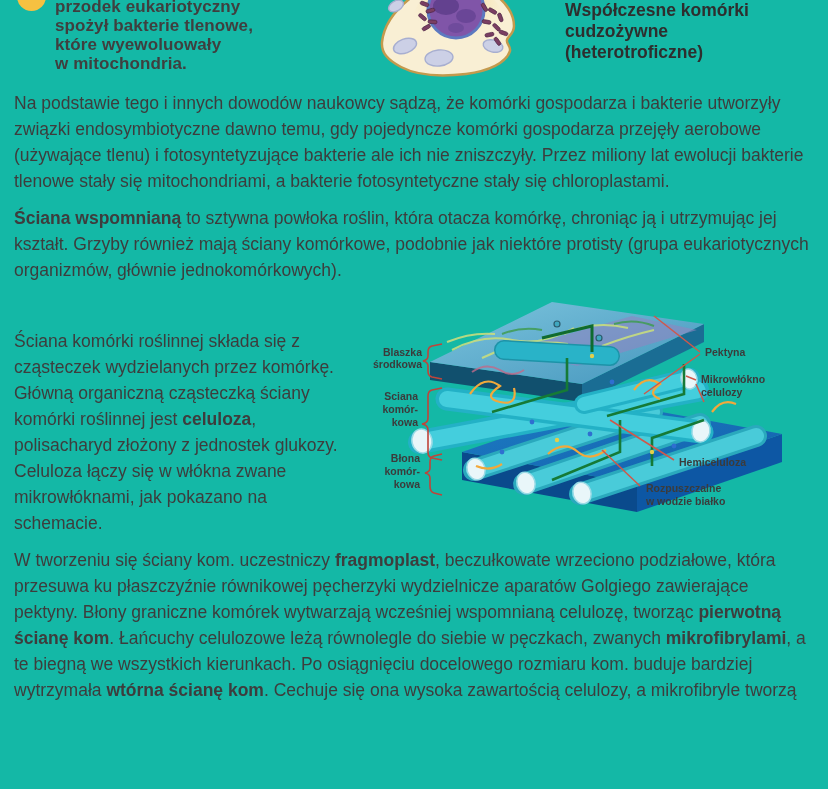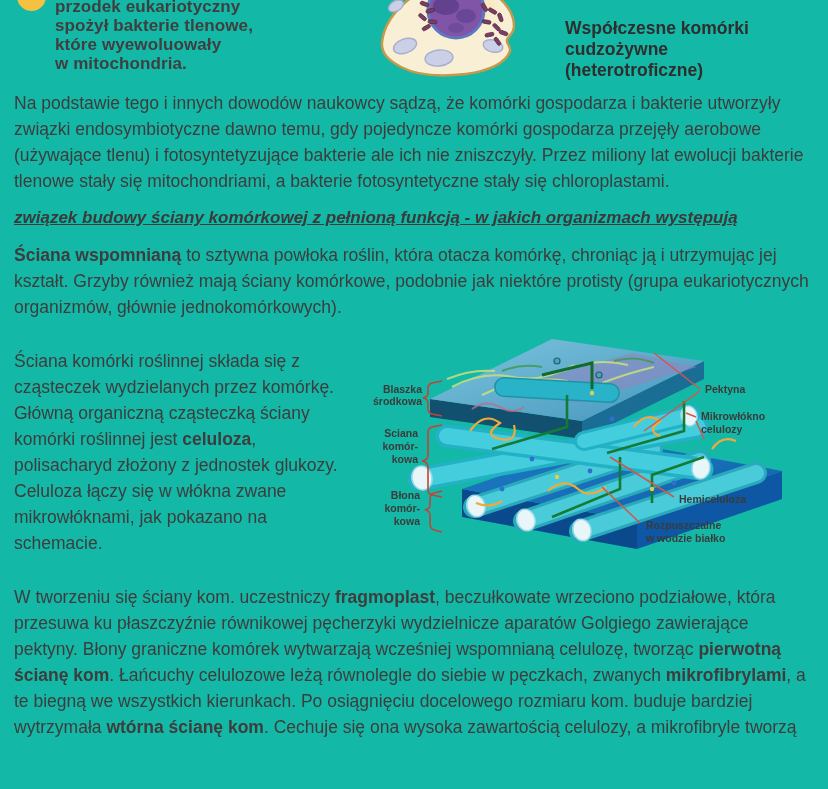--- a/index.html
+++ b/index.html
@@ -14,34 +14,34 @@
     position:absolute; left:17px; top:-18px; width:29px; height:29px;
     border-radius:50%; background:#f6c141;
   }
   .hero-text {
     position:absolute; left:55px; top:-3px;
     font-size:17px; line-height:19px; font-weight:600; color:#3f3f3f;
     white-space:pre-line; letter-spacing:0.1px;
   }
   .cell-art { position:absolute; left:372px; top:0; }
   .hero-caption {
-    position:absolute; left:565px; top:18px;
+    position:absolute; left:565px; top:0;
     font-size:17.5px; line-height:21px; font-weight:700; color:#2e2e2e;
     white-space:pre-line;
   }
   
   .content { padding:0 16px 0 14px; }
   p.body { margin:0 0 11px 0; font-size:17.5px; line-height:26px; max-width:796px; }
   p.first { margin-top:6px; }
   .heading {
     margin:0 0 11px 0; font-size:17px; line-height:26px; font-weight:700;
     font-style:italic; text-decoration:underline; color:#3a3a3a; max-width:796px;
   }
   .b { font-weight:700; }
-  .columns { display:flex; align-items:center; margin:0 0 11px 0; }
+  .columns { display:flex; align-items:flex-end; margin:0 0 11px 0; }
   .col-text { flex:0 0 338px; font-size:17.5px; line-height:26px; }
   .col-diagram { position:relative; width:472px; height:242px; }
   .lbl { font-size:10.5px; font-weight:600; fill:#3b3b3b; }
 </style>
 </head>
 <body>
 
 <div class="page">
 
   <div class="hero">
@@ -86,21 +86,20 @@
       </g>
     </svg>
 
     <div class="hero-caption">Współczesne komórki
 cudzożywne
 (heterotroficzne)</div>
   </div>
 
   <div class="content">
     <p class="body"><span>Na podstawie tego i innych dowodów naukowcy sądzą, że komórki gospodarza i bakterie utworzyły związki endosymbiotyczne dawno temu, gdy pojedyncze komórki gospodarza przejęły aerobowe (używające tlenu) i fotosyntetyzujące bakterie ale ich nie zniszczyły. Przez miliony lat ewolucji bakterie tlenowe stały się mitochondriami, a bakterie fotosyntetyczne stały się chloroplastami.</span></p>
-    <h3 class="heading">związek budowy ściany komórkowej z pełnioną funkcją - w jakich organizmach występują</h3>
     <p class="body"><span class="b">Ściana wspomnianą</span><span> to sztywna powłoka roślin, która otacza komórkę, chroniąc ją i utrzymując jej kształt. Grzyby również mają ściany komórkowe, podobnie jak niektóre protisty (grupa eukariotycznych organizmów, głównie jednokomórkowych).</span></p>
 
     <div class="columns">
       <div class="col-text"><span>Ściana komórki roślinnej składa się z cząsteczek wydzielanych przez komórkę. Główną organiczną cząsteczką ściany komórki roślinnej jest </span><span class="b">celuloza</span><span>, polisacharyd złożony z jednostek glukozy. Celuloza łączy się w włókna zwane mikrowłóknami, jak pokazano na schemacie.</span></div>
 
       <div class="col-diagram">
         <svg width="472" height="242" viewBox="0 0 472 242">
           <defs>
             <linearGradient id="topSlab" x1="0" y1="0" x2="1" y2="1">
               <stop offset="0%" stop-color="#7cc4dd"></stop>

